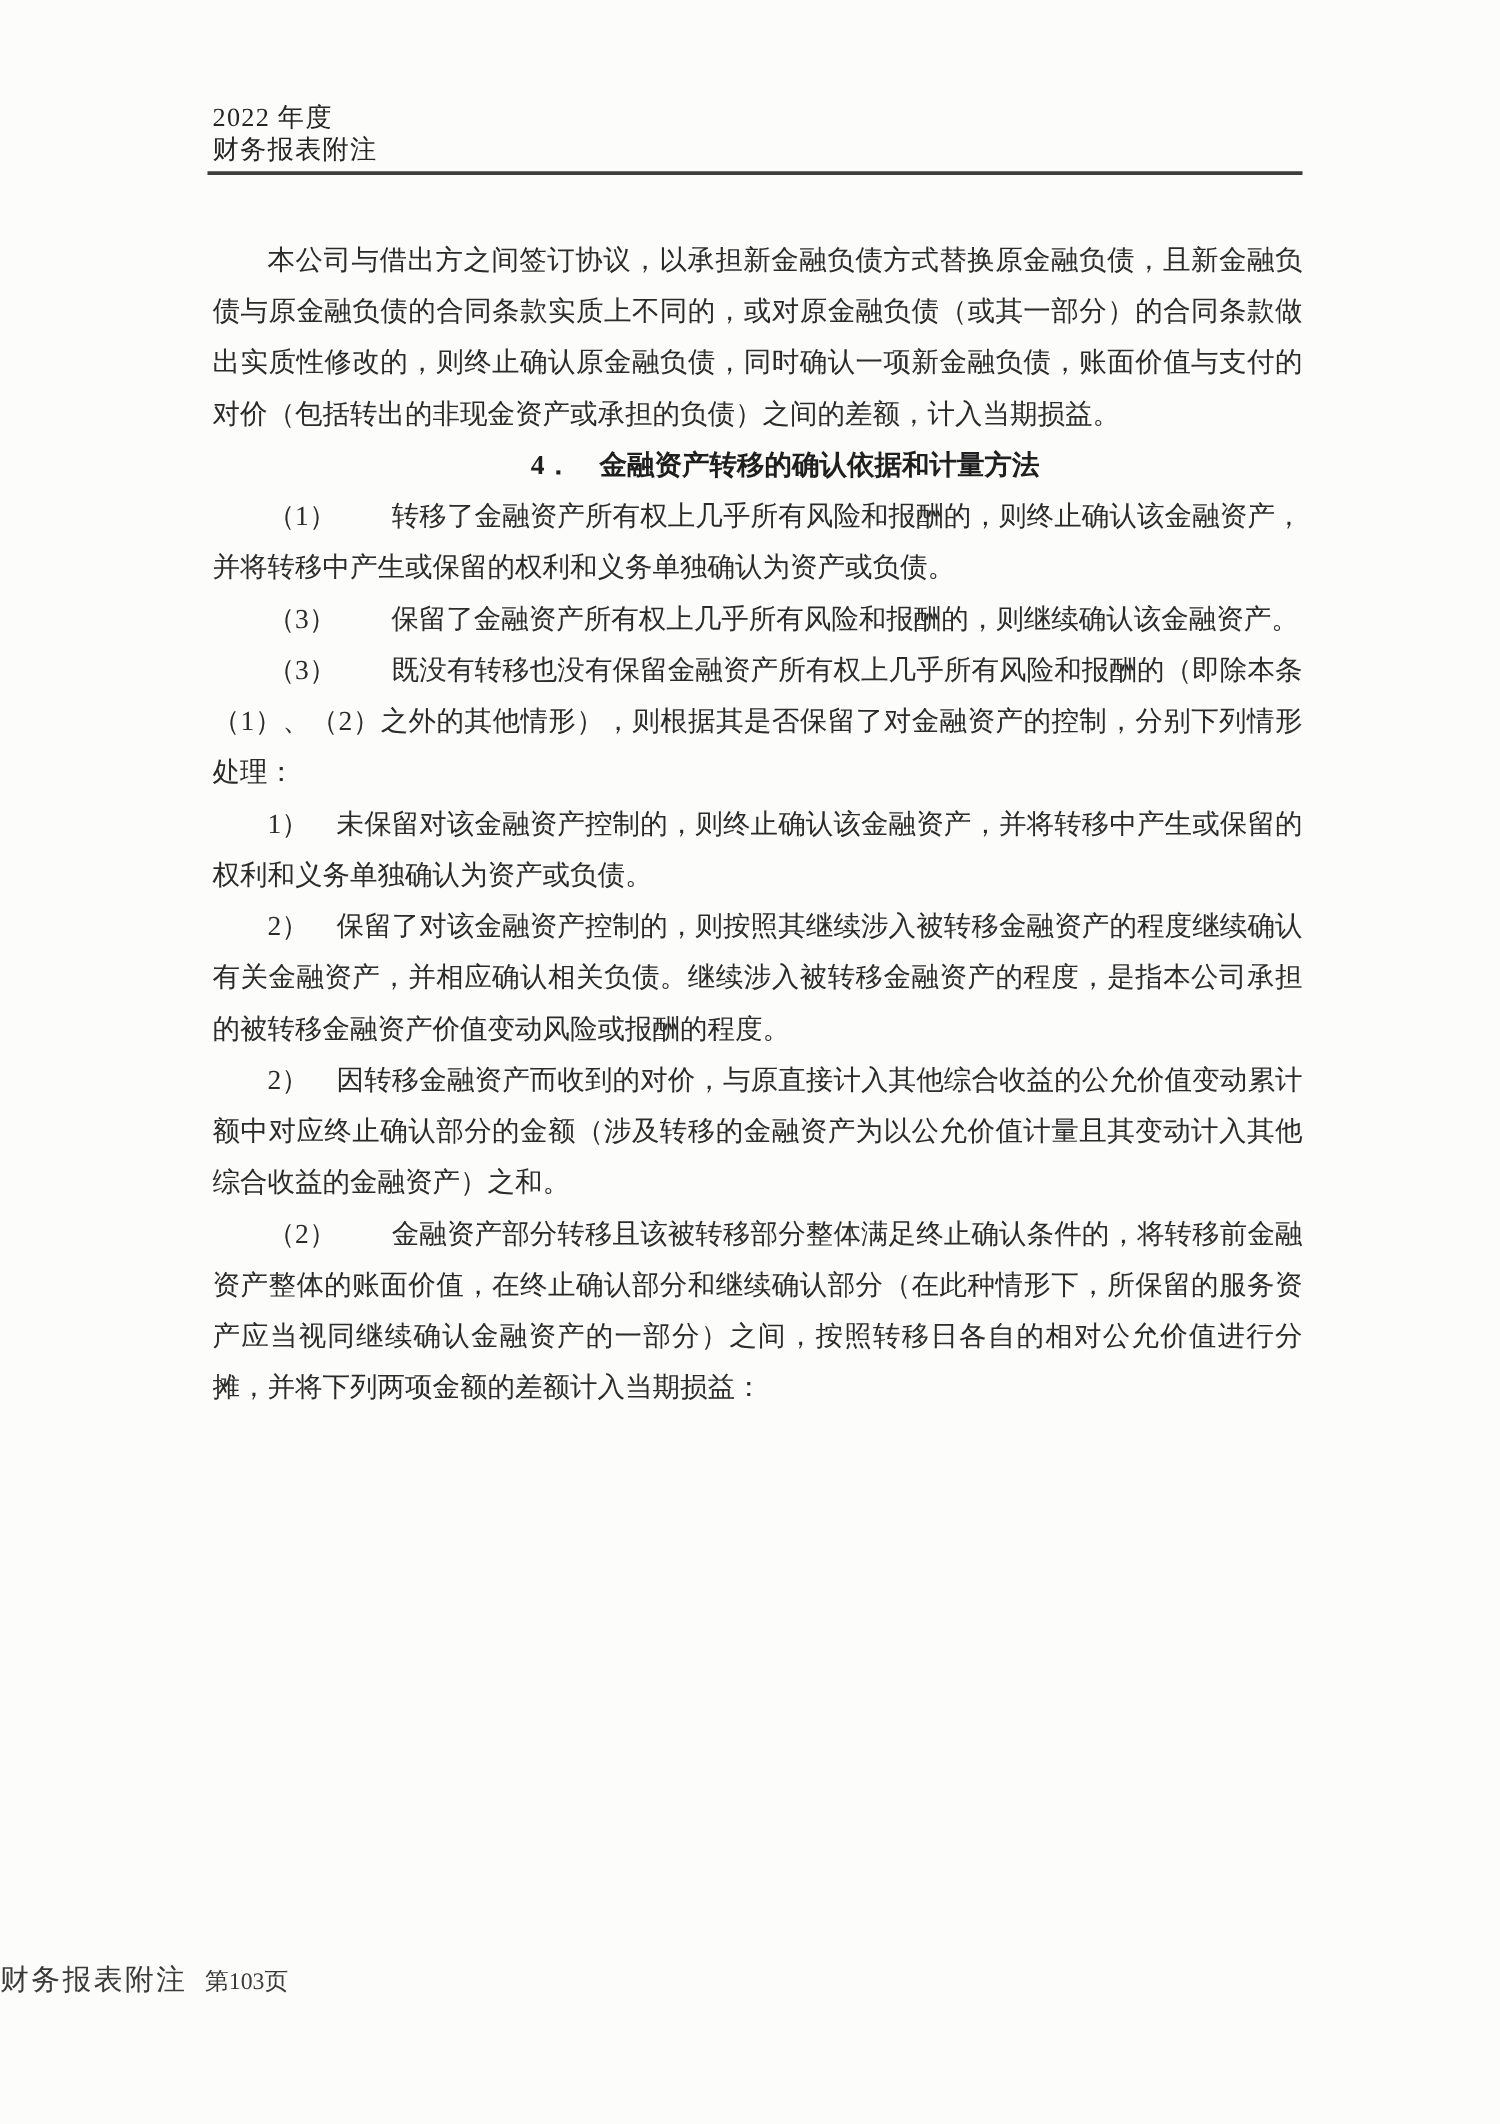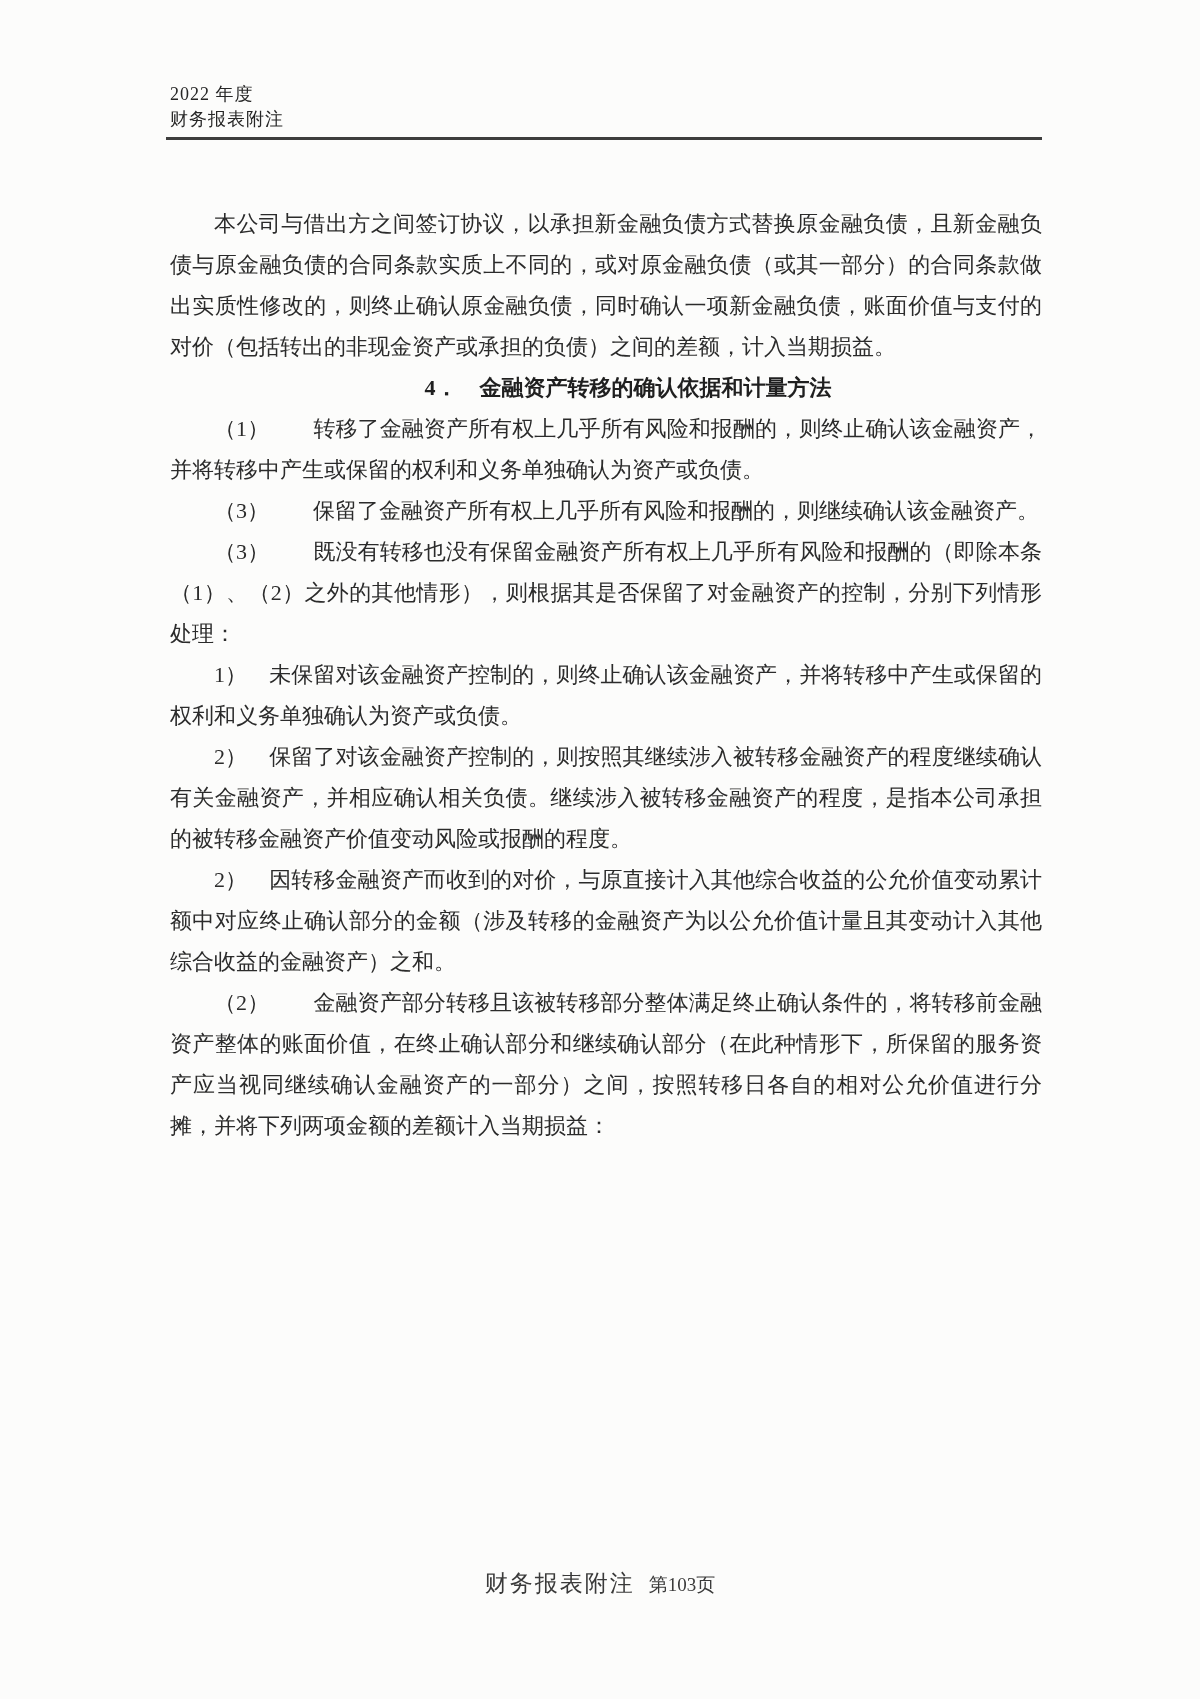--- a/index.html
+++ b/index.html
@@ -13,37 +13,37 @@
     height: 1699px;
     background: #fcfcfb;
     font-family: "Liberation Serif", "DejaVu Serif", serif;
     color: #2b2b2b;
     overflow: hidden;
   }
   .header {
     position: absolute;
     left: 170px;
     top: 82px;
-    font-size: 18px;
+    font-size: 21px;
     line-height: 25px;
     color: #262626;
     letter-spacing: 1px;
   }
   .header-rule {
     position: absolute;
     left: 166px;
     top: 137px;
     width: 876px;
     height: 3px;
     background: #3d3d3d;
   }
   .content {
     position: absolute;
     left: 170px;
-    top: 203px;
+    top: 187px;
     width: 872px;
     font-size: 22px;
     line-height: 41px;
     text-align: justify;
     color: #2b2b2b;
     font-family: Liberation Serif, serif;
   }
   .content p {
     margin: 0;
     padding: 0;
@@ -52,21 +52,20 @@
   .content p.heading {
     font-weight: bold;
     color: #1f1f1f;
     text-align: center;
   }
   .footer {
     position: absolute;
     left: 0;
     top: 1568px;
     width: 1200px;
-    text-align: center;
     white-space: nowrap;
   }
   .footer .footer-title {
     font-size: 23px;
     color: #3a3a3a;
     letter-spacing: 2px;
   }
   .footer .footer-page {
     font-size: 19px;
     color: #3a3a3a;

